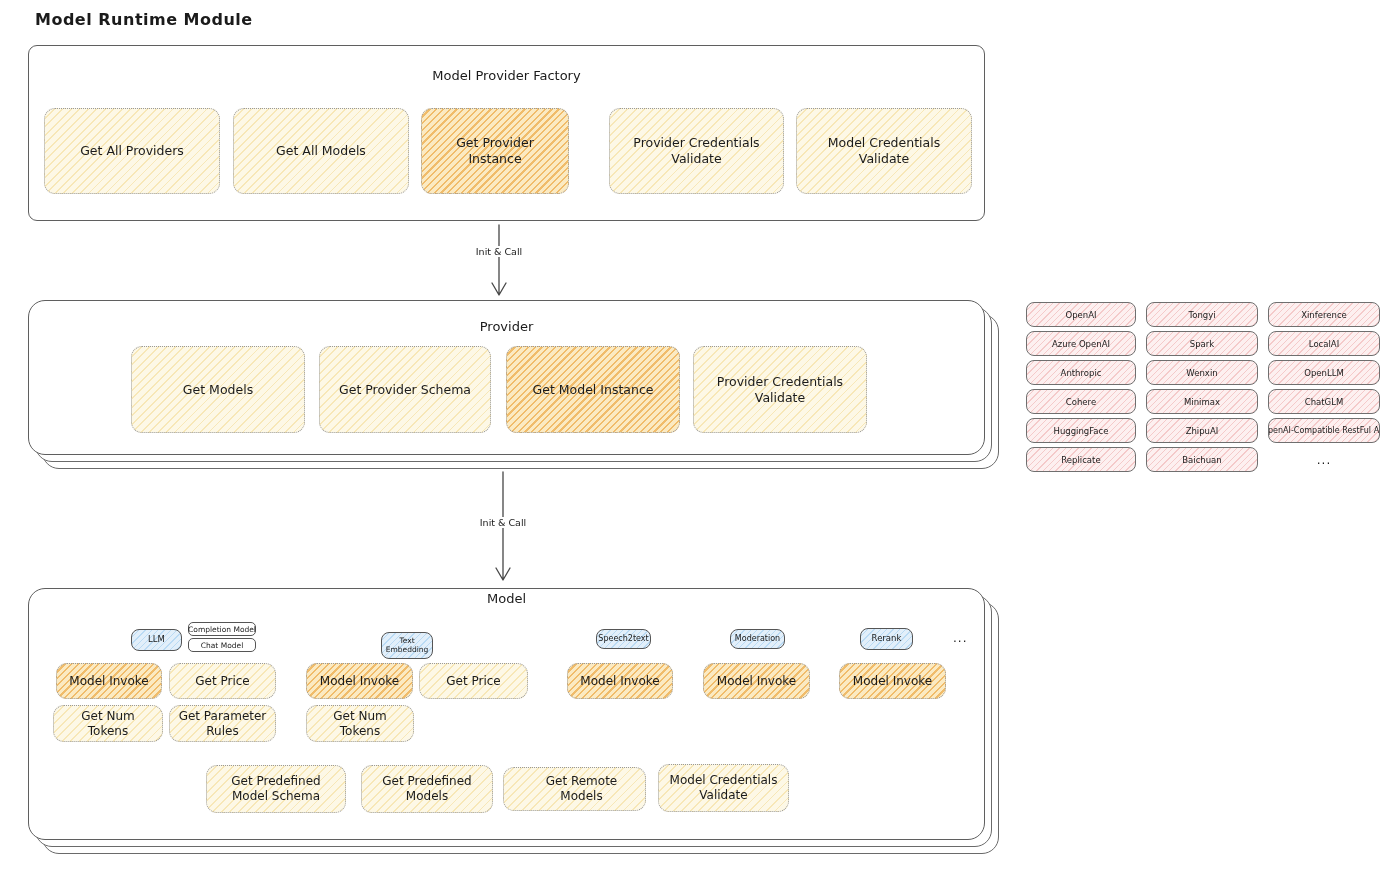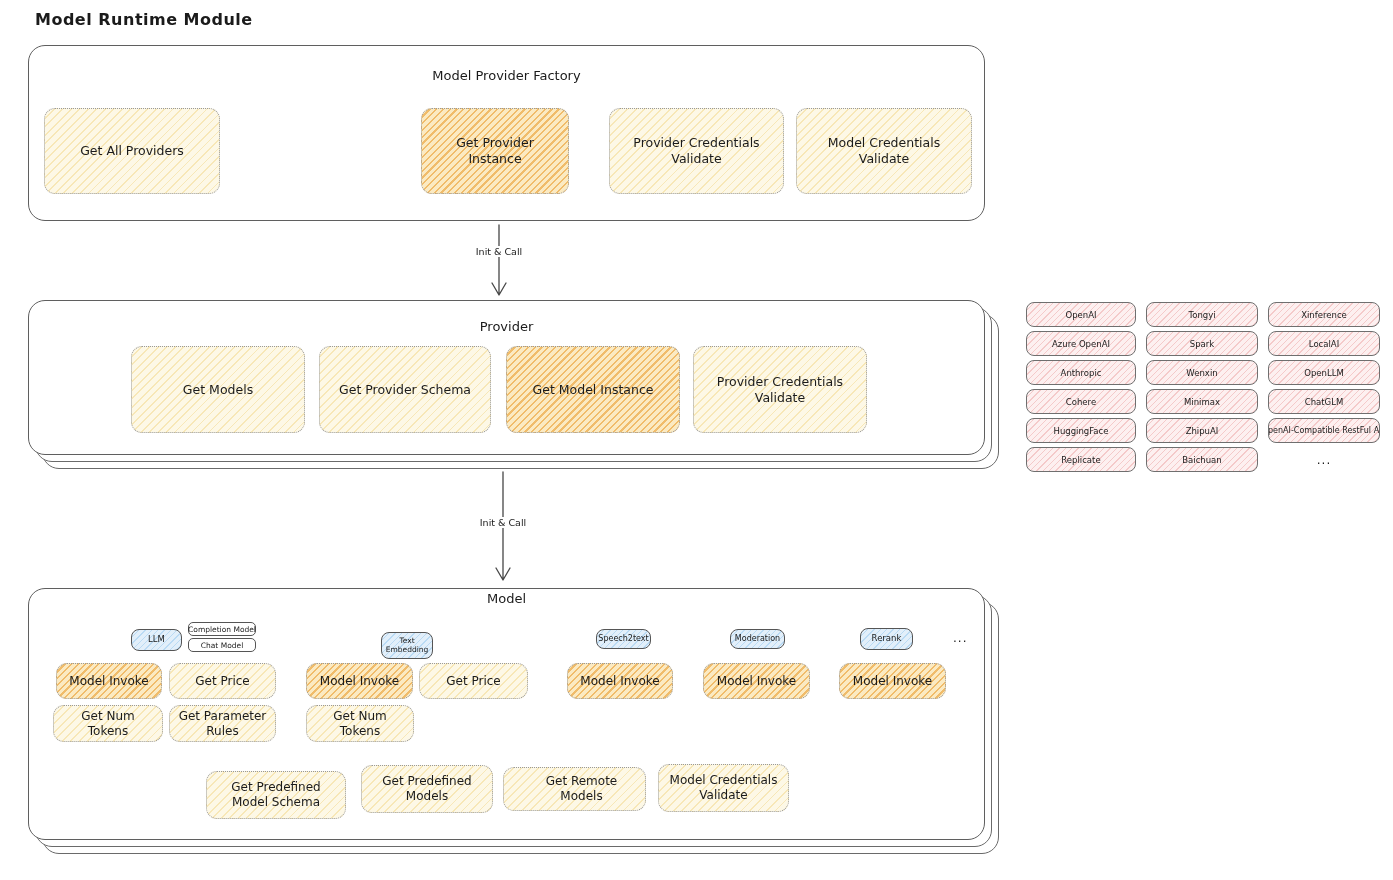--- a/index.html
+++ b/index.html
@@ -57,23 +57,24 @@
     font-size:9.5px; padding:0 4px; white-space:nowrap; }
   svg.arrow { position:absolute; }
 </style>
 </head>
 <body>
 
 <div class="canvas">
 
   <div class="page-title">Model Runtime Module</div>
 
-  <div class="bigbox" style="left:28px;top:45px;width:957px;height:176px;">
+  <div class="bigbox" style="left:28px;top:45px;width:957px;height:176px;border-radius:9px;">
     <div class="bigbox-title" style="top:22px;">Model Provider Factory</div>
     <div class="ybox" style="left:15px;top:62px;width:176px;height:86px;">Get All Providers</div>
+    <div class="ybox" style="left:204px;top:62px;width:176px;height:86px;">Get All Models</div>
     <div class="ybox hl" style="left:392px;top:62px;width:148px;height:86px;">Get Provider Instance</div>
     <div class="ybox" style="left:580px;top:62px;width:175px;height:86px;">Provider Credentials Validate</div>
     <div class="ybox" style="left:767px;top:62px;width:176px;height:86px;">Model Credentials Validate</div>
   </div>
 
   <svg class="arrow" width="22" height="78" viewBox="0 0 22 78" style="left:488px;top:223px;">
     <path d="M11 2 L11 70 M4 60 L11 72 M18 60 L11 72" stroke="#474747" stroke-width="1.3" fill="none" stroke-linecap="round"></path>
   </svg>
   <div class="arrow-label" style="left:499px;top:246px;">Init &amp; Call</div>
 
@@ -132,19 +133,19 @@
     <div class="ybox hl" style="left:277px;top:74px;width:107px;height:36px;font-size:12px;">Model Invoke</div>
     <div class="ybox" style="left:390px;top:74px;width:109px;height:36px;font-size:12px;">Get Price</div>
     <div class="ybox hl" style="left:538px;top:74px;width:106px;height:36px;font-size:12px;">Model Invoke</div>
     <div class="ybox hl" style="left:674px;top:74px;width:107px;height:36px;font-size:12px;">Model Invoke</div>
     <div class="ybox hl" style="left:810px;top:74px;width:107px;height:36px;font-size:12px;">Model Invoke</div>
 
     <div class="ybox" style="left:24px;top:116px;width:110px;height:37px;font-size:12px;">Get Num Tokens</div>
     <div class="ybox" style="left:140px;top:116px;width:107px;height:37px;font-size:12px;">Get Parameter Rules</div>
     <div class="ybox" style="left:277px;top:116px;width:108px;height:37px;font-size:12px;">Get Num Tokens</div>
 
-    <div class="ybox" style="left:177px;top:176px;width:140px;height:48px;font-size:12px;margin-top:6px;">Get Predefined Model Schema</div>
+    <div class="ybox" style="left:177px;top:176px;width:140px;height:48px;font-size:12px;">Get Predefined Model Schema</div>
     <div class="ybox" style="left:332px;top:176px;width:132px;height:48px;font-size:12px;">Get Predefined Models</div>
     <div class="ybox" style="left:474px;top:178px;width:143px;height:44px;font-size:12px;padding-left:20px;">Get Remote Models</div>
     <div class="ybox" style="left:629px;top:175px;width:131px;height:48px;font-size:12px;">Model Credentials Validate</div>
   </div>
 
 </div>
 
 </body></html>

